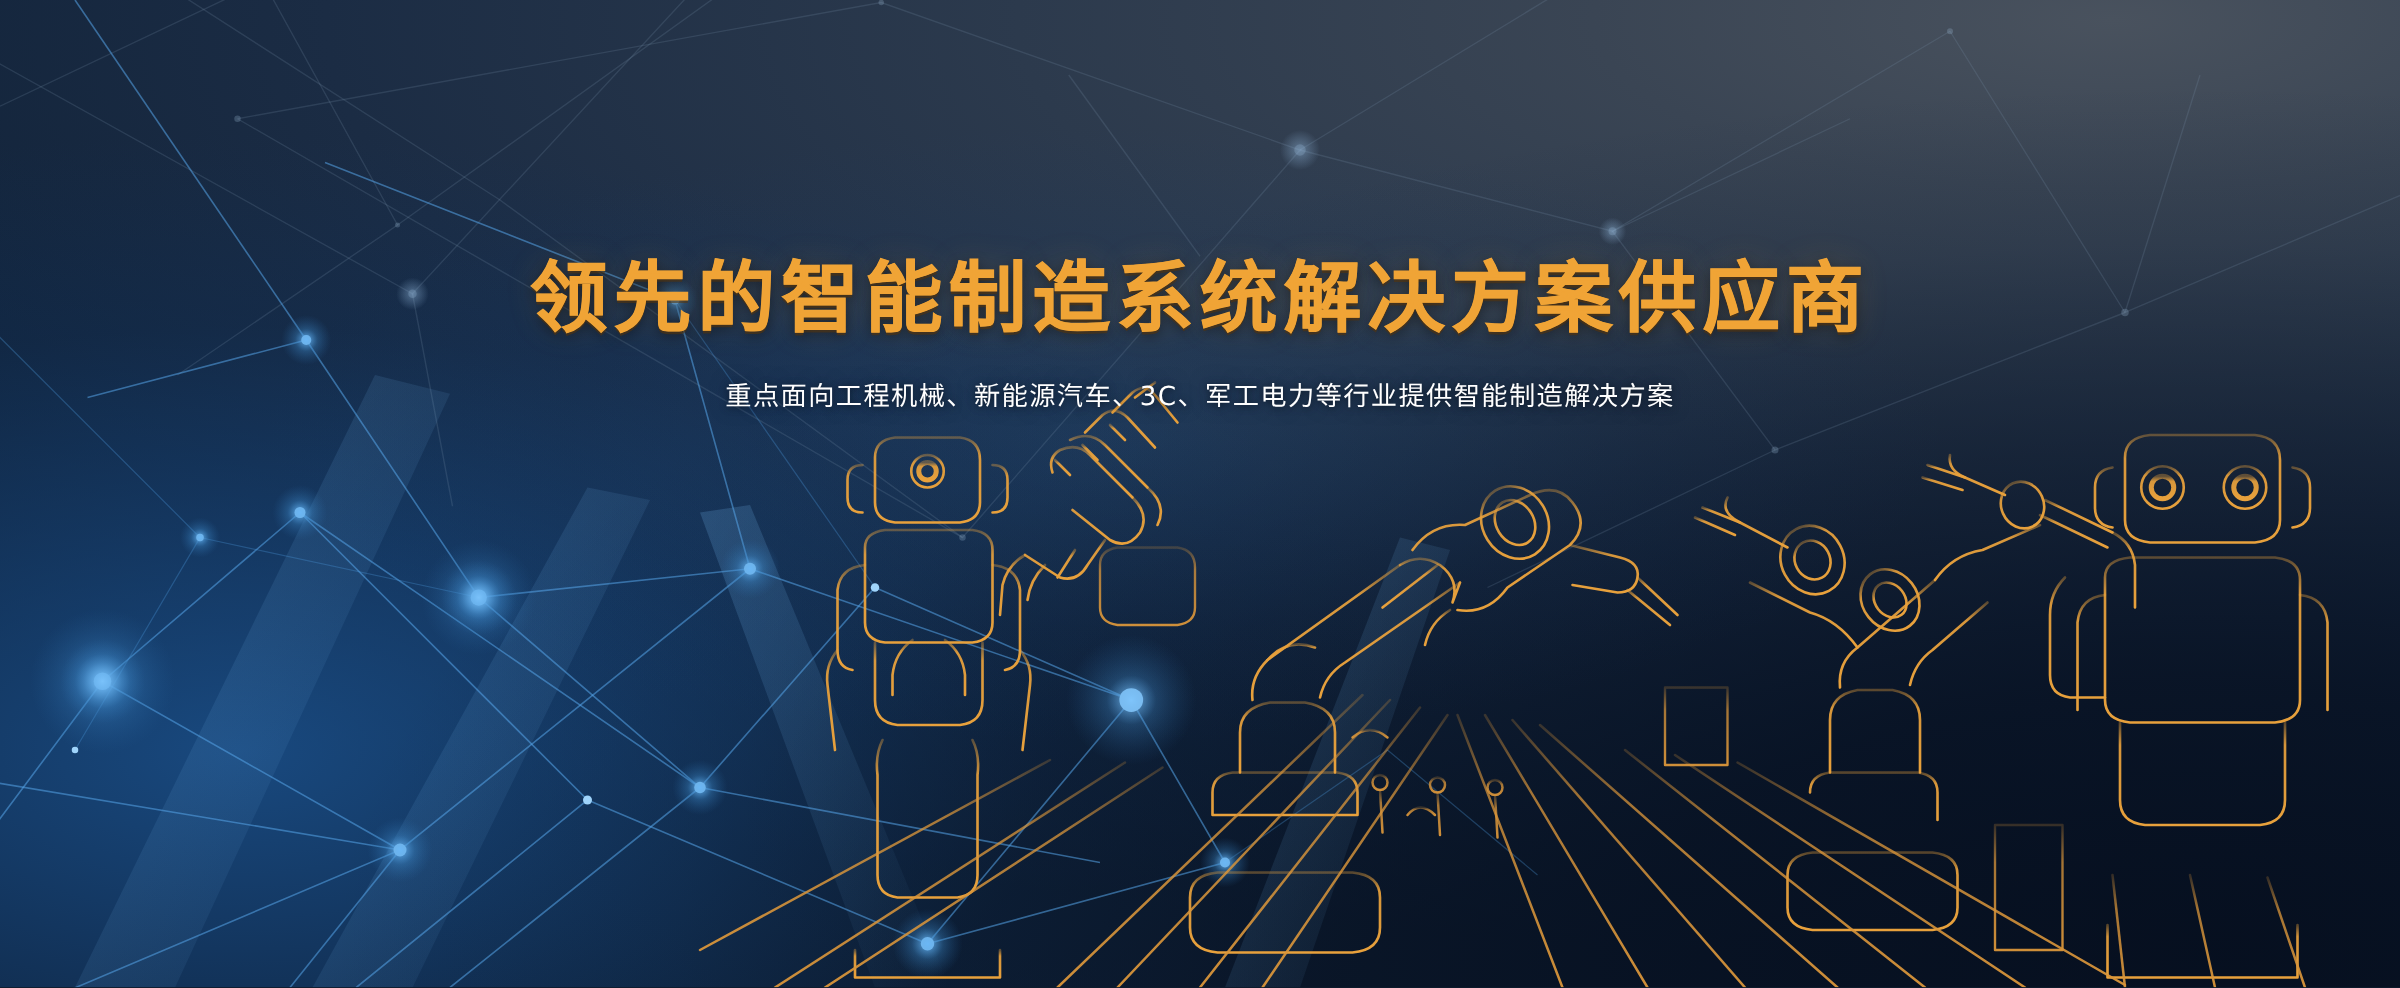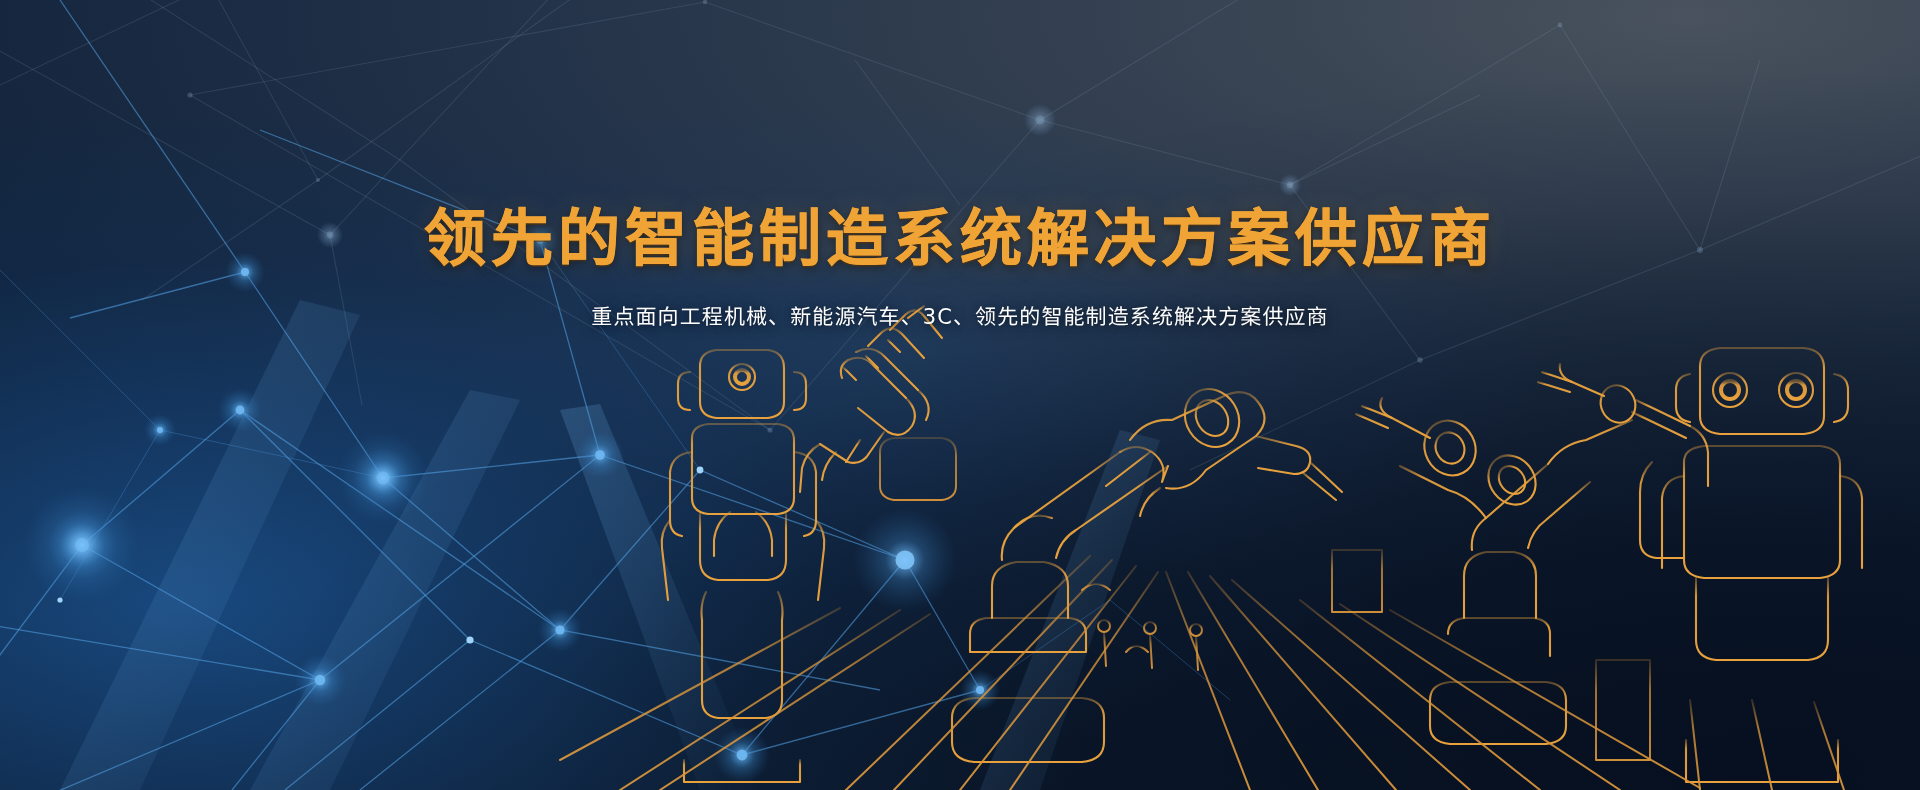--- a/index.html
+++ b/index.html
@@ -438,16 +438,16 @@
         <path d="M888 460 L948 460"></path>
         <path d="M888 476 L948 476"></path>
         <path d="M488 640 L488 700"></path>
         <path d="M496 640 L496 700"></path>
       </g>
     </g>
   </svg>
 
   <div class="copy">
     <h1 class="headline">领先的智能制造系统解决方案供应商</h1>
-    <p class="subline">重点面向工程机械、新能源汽车、3C、领先的智能制造系统解决方案供应商</p>
+    <p class="subline">重点面向工程机械、新能源汽车、3C、军工电力等行业提供智能制造解决方案</p>
   </div>
 
 </div>
 
 </body></html>

